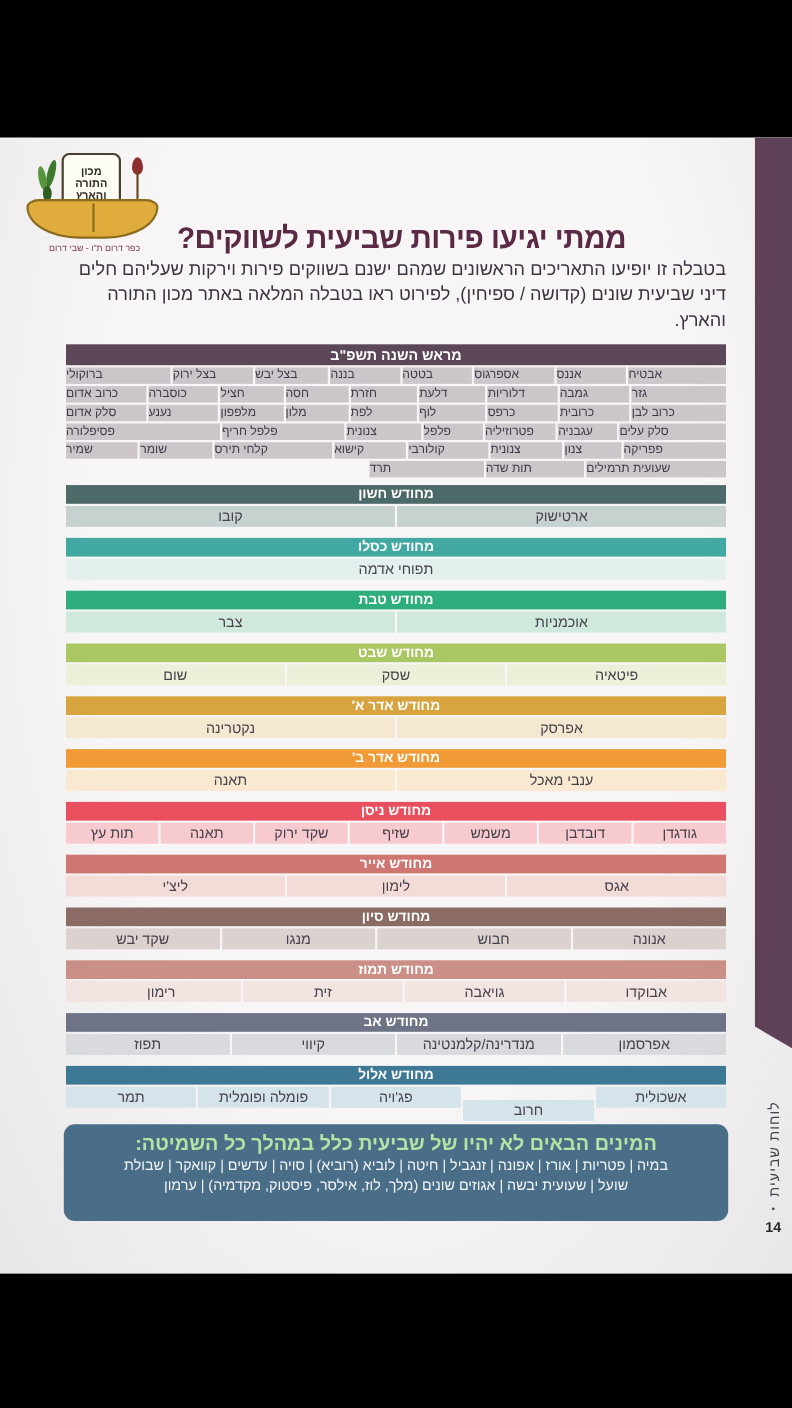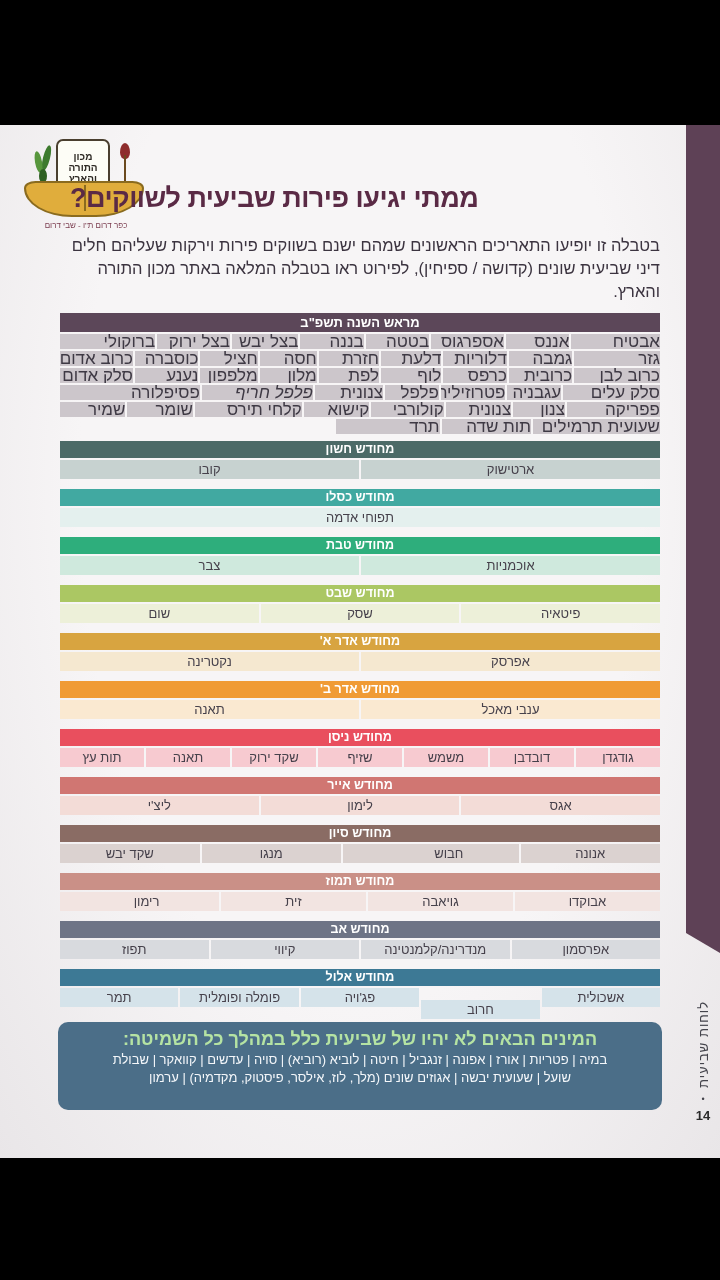--- a/index.html
+++ b/index.html
@@ -37,38 +37,38 @@
   .logo-flower{position:absolute;top:6px;right:18px;width:16px;height:40px;}
   .logo-flower i{position:absolute;display:block;}
   .logo-flower i:nth-child(1){width:10px;height:16px;right:2px;top:0;background:#8e2d2d;border-radius:50% 50% 50% 50%/60% 60% 40% 40%;}
   .logo-flower i:nth-child(2){width:2px;height:26px;right:6px;top:12px;background:#6b4a1f;}
   .logo-sub{
     position:absolute;top:84px;right:0px;width:128px;text-align:center;
     font-size:8px;color:#7a3b4e;white-space:nowrap;
   }
   
   .title{
-    position:absolute;top:58px;right:60px;left:70px;text-align:left;
+    position:absolute;top:76px;right:60px;left:70px;text-align:center;
     font-size:27px;font-weight:bold;color:#5a2a45;letter-spacing:-0.5px;
   }
   .intro{
     position:absolute;top:109px;right:60px;left:58px;text-align:right;
     font-size:16.5px;line-height:1.4;color:#3c3440;
   }
   
   .main-table{position:absolute;top:188px;right:60px;width:600px;}
   .mt-header{
     background:#5c4759;color:#fff;font-size:13px;font-weight:bold;
     height:19px;line-height:19px;text-align:center;
   }
   .trow{display:flex;gap:2px;margin-top:2px;direction:rtl;}
   .trow-right{width:54%;}
   .tcell{
-    background:#ccc6cb;color:#3e3944;font-size:17px;height:15px;line-height:15px;
-    text-align:right;overflow:hidden;white-space:nowrap;flex-basis:0;
+    background:#ccc6cb;color:#3e3944;font-size:11px;height:15px;line-height:15px;
+    text-align:left;overflow:hidden;white-space:nowrap;flex-basis:0;
   }
   
   .months{position:absolute;top:316px;right:60px;width:600px;}
   .month{margin-bottom:10px;}
   .mhead{
     height:17px;line-height:17px;text-align:center;color:#fff;
     font-size:12.5px;font-weight:bold;
   }
   .mrow{display:flex;gap:2px;margin-top:2px;direction:rtl;}
   .mcell{
@@ -161,21 +161,21 @@
           <div class="tcell" style="flex-grow: 0.9;">מלפפון</div>
           <div class="tcell" style="flex-grow: 1;">נענע</div>
           <div class="tcell" style="flex-grow: 1.15;">סלק אדום</div>
         </div>
         <div class="trow">
           <div class="tcell" style="flex-grow: 1.35;">סלק עלים</div>
           <div class="tcell" style="flex-grow: 0.75;">עגבניה</div>
           <div class="tcell" style="flex-grow: 0.9;">פטרוזיליה</div>
           <div class="tcell" style="flex-grow: 0.75;">פלפל</div>
           <div class="tcell" style="flex-grow: 0.95;">צנונית</div>
-          <div class="tcell" style="flex-grow: 1.55; font-style: italic;">פלפל חריף</div>
+          <div class="tcell" style="flex-grow: 1.55;">פלפל חריף</div>
           <div class="tcell" style="flex-grow: 1.95;">פסיפלורה</div>
         </div>
         <div class="trow">
           <div class="tcell" style="flex-grow: 1.35;">פפריקה</div>
           <div class="tcell" style="flex-grow: 0.75;">צנון</div>
           <div class="tcell" style="flex-grow: 0.95;">צנונית</div>
           <div class="tcell" style="flex-grow: 1.05;">קולורבי</div>
           <div class="tcell" style="flex-grow: 0.95;">קישוא</div>
           <div class="tcell" style="flex-grow: 1.55;">קלחי תירס</div>
           <div class="tcell" style="flex-grow: 0.95;">שומר</div>

